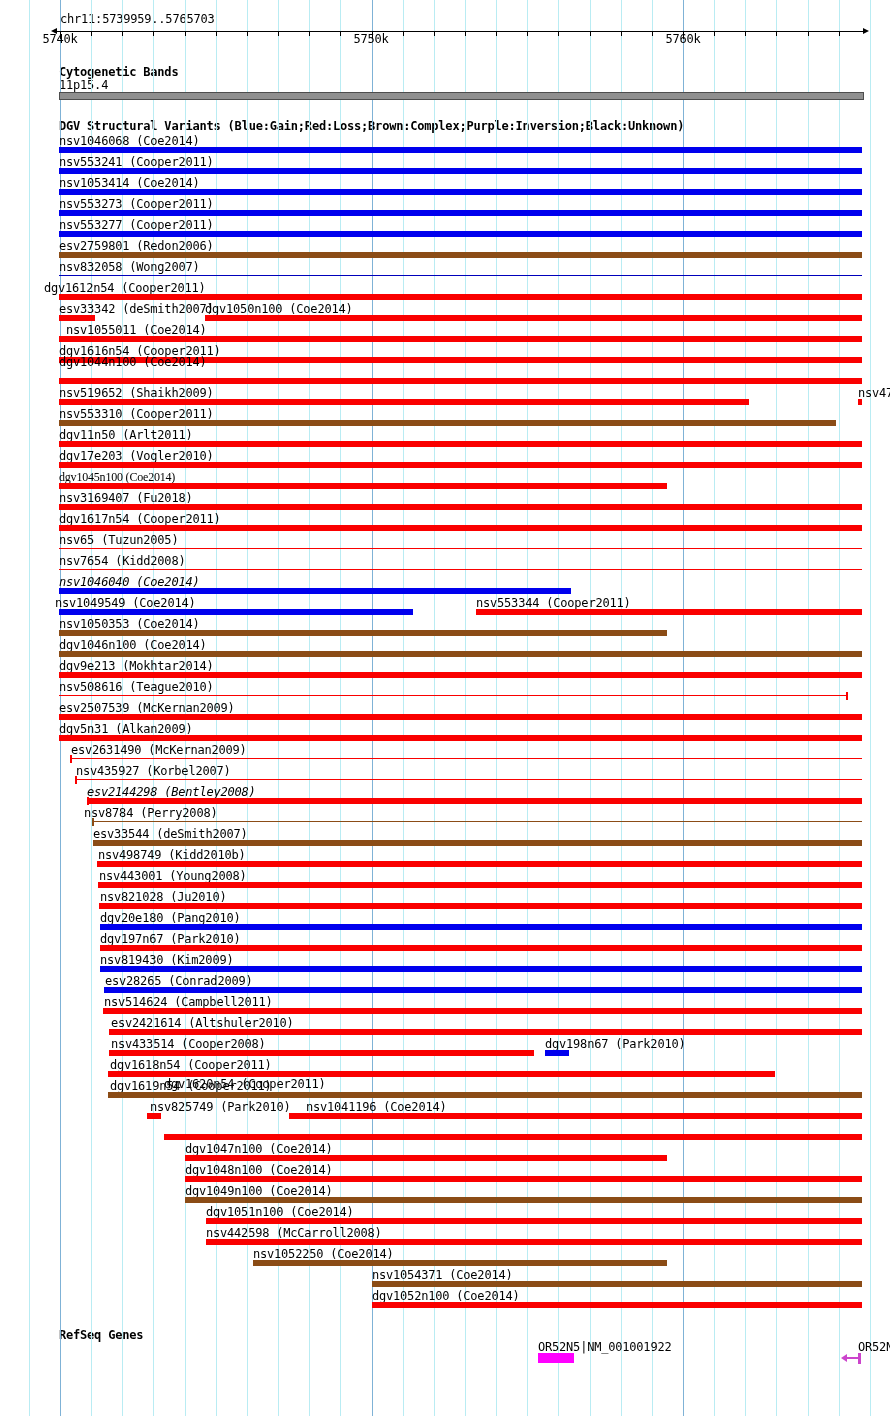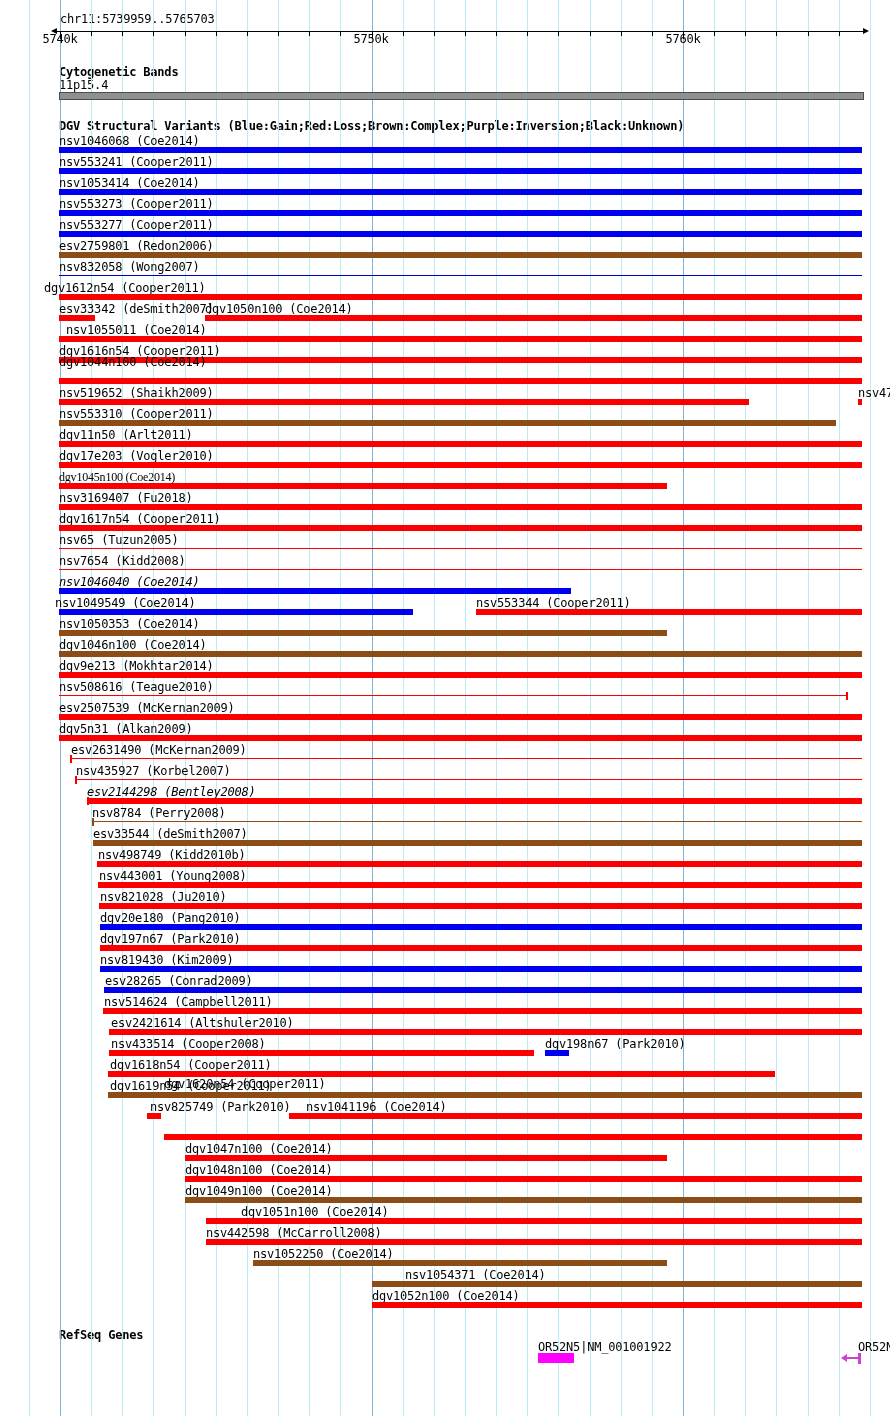--- a/index.html
+++ b/index.html
@@ -145,21 +145,21 @@
     <div style="position: absolute; left: 59px; top: 735px; width: 803px; height: 6px; background: rgb(250, 0, 0);"></div>
     <div class="lbl" style="left: 71px; top: 745px;">esv2631490 (McKernan2009)</div>
     <div style="position: absolute; left: 70px; top: 758px; width: 792px; height: 1px; background: rgb(250, 0, 0);"></div>
     <div style="position: absolute; left: 70px; top: 755px; width: 2px; height: 8px; background: rgb(250, 0, 0);"></div>
     <div class="lbl" style="left: 76px; top: 766px;">nsv435927 (Korbel2007)</div>
     <div style="position: absolute; left: 75px; top: 779px; width: 787px; height: 1px; background: rgb(250, 0, 0);"></div>
     <div style="position: absolute; left: 75px; top: 776px; width: 2px; height: 8px; background: rgb(250, 0, 0);"></div>
     <div class="lbl" style="left: 87px; top: 787px; font-style: italic;">esv2144298 (Bentley2008)</div>
     <div style="position: absolute; left: 87px; top: 798px; width: 775px; height: 6px; background: rgb(250, 0, 0);"></div>
     <div style="position: absolute; left: 87px; top: 797px; width: 2px; height: 8px; background: rgb(250, 0, 0);"></div>
-    <div class="lbl" style="left: 92px; top: 808px;">nsv8784 (Perry2008)</div>
+    <div class="lbl" style="left: 84px; top: 808px;">nsv8784 (Perry2008)</div>
     <div style="position: absolute; left: 92px; top: 821px; width: 770px; height: 1px; background: rgb(139, 76, 22);"></div>
     <div style="position: absolute; left: 92px; top: 818px; width: 2px; height: 8px; background: rgb(139, 76, 22);"></div>
     <div class="lbl" style="left: 93px; top: 829px;">esv33544 (deSmith2007)</div>
     <div style="position: absolute; left: 93px; top: 840px; width: 769px; height: 6px; background: rgb(139, 76, 22);"></div>
     <div class="lbl" style="left: 98px; top: 850px;">nsv498749 (Kidd2010b)</div>
     <div style="position: absolute; left: 97px; top: 861px; width: 765px; height: 6px; background: rgb(250, 0, 0);"></div>
     <div class="lbl" style="left: 99px; top: 871px;">nsv443001 (Young2008)</div>
     <div style="position: absolute; left: 98px; top: 882px; width: 764px; height: 6px; background: rgb(250, 0, 0);"></div>
     <div class="lbl" style="left: 100px; top: 892px;">nsv821028 (Ju2010)</div>
     <div style="position: absolute; left: 99px; top: 903px; width: 763px; height: 6px; background: rgb(250, 0, 0);"></div>
@@ -188,27 +188,27 @@
     <div class="lbl" style="left: 306px; top: 1102px;">nsv1041196 (Coe2014)</div>
     <div style="position: absolute; left: 289px; top: 1113px; width: 573px; height: 6px; background: rgb(250, 0, 0);"></div>
     <div class="lbl" style="left: 164px; top: 1079px;">dgv1620n54 (Cooper2011)</div>
     <div style="position: absolute; left: 164px; top: 1134px; width: 698px; height: 6px; background: rgb(250, 0, 0);"></div>
     <div class="lbl" style="left: 185px; top: 1144px;">dgv1047n100 (Coe2014)</div>
     <div style="position: absolute; left: 185px; top: 1155px; width: 482px; height: 6px; background: rgb(250, 0, 0);"></div>
     <div class="lbl" style="left: 185px; top: 1165px;">dgv1048n100 (Coe2014)</div>
     <div style="position: absolute; left: 185px; top: 1176px; width: 677px; height: 6px; background: rgb(250, 0, 0);"></div>
     <div class="lbl" style="left: 185px; top: 1186px;">dgv1049n100 (Coe2014)</div>
     <div style="position: absolute; left: 185px; top: 1197px; width: 677px; height: 6px; background: rgb(139, 76, 22);"></div>
-    <div class="lbl" style="left: 206px; top: 1207px; margin-left: 35px;">dgv1051n100 (Coe2014)</div>
+    <div class="lbl" style="left: 206px; top: 1207px;">dgv1051n100 (Coe2014)</div>
     <div style="position: absolute; left: 206px; top: 1218px; width: 656px; height: 6px; background: rgb(250, 0, 0);"></div>
     <div class="lbl" style="left: 206px; top: 1228px;">nsv442598 (McCarroll2008)</div>
     <div style="position: absolute; left: 206px; top: 1239px; width: 656px; height: 6px; background: rgb(250, 0, 0);"></div>
     <div class="lbl" style="left: 253px; top: 1249px;">nsv1052250 (Coe2014)</div>
     <div style="position: absolute; left: 253px; top: 1260px; width: 414px; height: 6px; background: rgb(139, 76, 22);"></div>
-    <div class="lbl" style="left: 372px; top: 1270px; padding-left: 33px;">nsv1054371 (Coe2014)</div>
+    <div class="lbl" style="left: 372px; top: 1270px;">nsv1054371 (Coe2014)</div>
     <div style="position: absolute; left: 372px; top: 1281px; width: 490px; height: 6px; background: rgb(139, 76, 22);"></div>
     <div class="lbl" style="left: 372px; top: 1291px;">dgv1052n100 (Coe2014)</div>
     <div style="position: absolute; left: 372px; top: 1302px; width: 490px; height: 6px; background: rgb(250, 0, 0);"></div>
     <div class="lbl" style="left: 538px; top: 1342px;">OR52N5|NM_001001922</div>
     <div style="position: absolute; left: 538px; top: 1353px; width: 36px; height: 10px; background: rgb(255, 0, 255);"></div>
     <div class="lbl" style="left: 858px; top: 1342px;">OR52N</div>
     <div style="position: absolute; left: 858px; top: 1353px; width: 3px; height: 11px; background: rgb(204, 68, 204);"></div>
     <div style="position: absolute; left: 847px; top: 1357px; width: 11px; height: 2px; background: rgb(204, 68, 204);"></div>
     <div style="position: absolute; left: 841px; top: 1354px; width: 0px; height: 0px; border-top: 4px solid transparent; border-bottom: 4px solid transparent; border-right: 6px solid rgb(204, 68, 204);"></div>
   </div>

